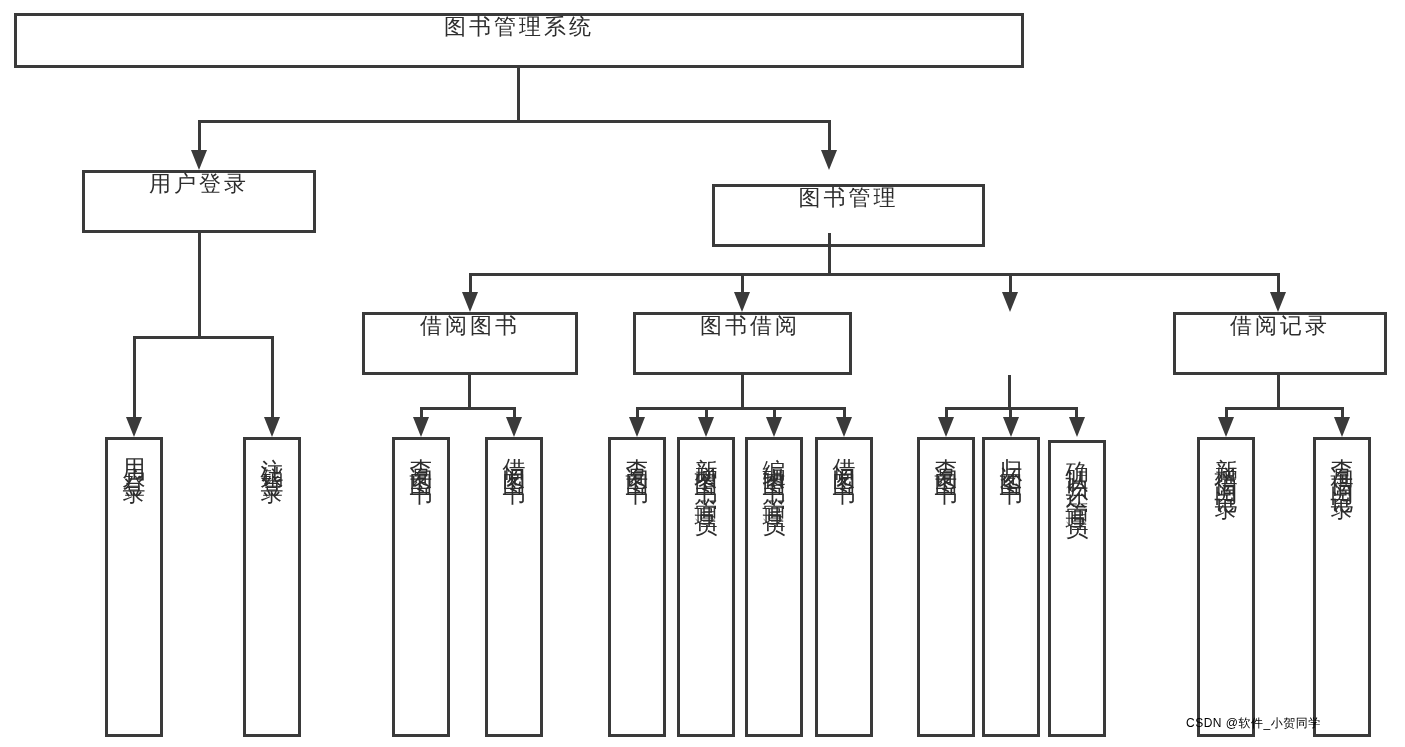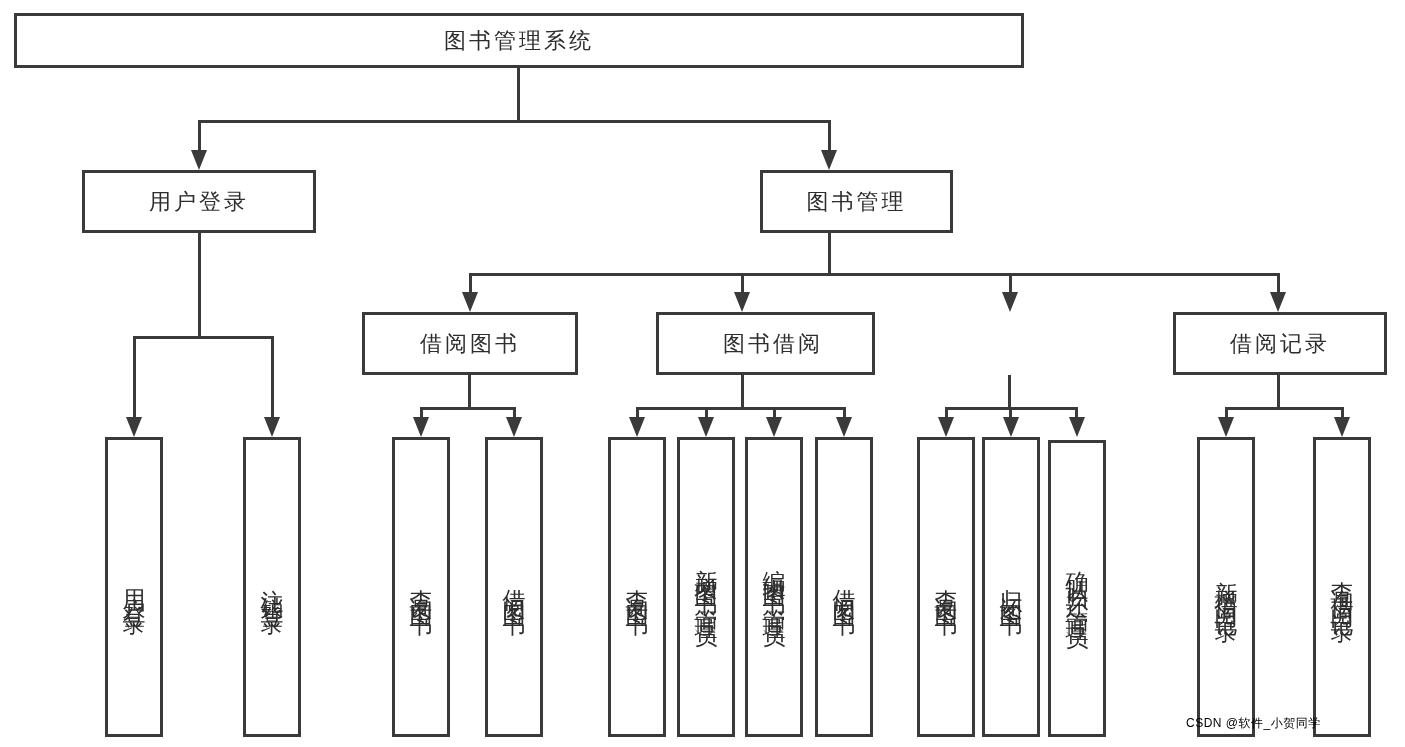--- a/index.html
+++ b/index.html
@@ -10,21 +10,21 @@
     background: #ffffff;
     font-family: "Liberation Sans", "DejaVu Sans", sans-serif;
     overflow: hidden;
   }
   .box {
     position: absolute;
     box-sizing: border-box;
     border: 3px solid #3a3a3a;
     background: #ffffff;
     display: flex;
-    align-items: center;
+    align-items: flex-start;
     justify-content: center;
     color: #2d2d2d;
   }
   .node-label {
     font-size: 22px;
     letter-spacing: 3px;
     line-height: 1;
     white-space: nowrap;
     color: #2d2d2d;
   }
@@ -73,21 +73,21 @@
   <div class="vline" style="left:517px; top:68px; height:52px;"></div>
   <div class="hline" style="left:198px; top:120px; width:633px;"></div>
   <div class="vline" style="left:198px; top:120px; height:32px;"></div>
   <div class="arrow" style="left:191px; top:150px;"></div>
   <div class="vline" style="left:828px; top:120px; height:32px;"></div>
   <div class="arrow" style="left:821px; top:150px;"></div>
 
   <div class="box" style="left:82px; top:170px; width:234px; height:63px;">
     <span class="node-label">用户登录</span>
   </div>
-  <div class="box" style="left:712px; top:170px; width:193px; height:63px;margin-left:48px;">
+  <div class="box" style="left:712px; top:184px; width:273px; height:63px;">
     <span class="node-label">图书管理</span>
   </div>
 
   <div class="vline" style="left:198px; top:233px; height:103px;"></div>
   <div class="hline" style="left:133px; top:336px; width:141px;"></div>
   <div class="vline" style="left:133px; top:336px; height:83px;"></div>
   <div class="arrow" style="left:126px; top:417px;"></div>
   <div class="vline" style="left:271px; top:336px; height:83px;"></div>
   <div class="arrow" style="left:264px; top:417px;"></div>
 
@@ -98,21 +98,21 @@
   <div class="vline" style="left:741px; top:273px; height:22px;"></div>
   <div class="arrow" style="left:734px; top:292px;"></div>
   <div class="vline" style="left:1009px; top:273px; height:22px;"></div>
   <div class="arrow" style="left:1002px; top:292px;"></div>
   <div class="vline" style="left:1277px; top:273px; height:22px;"></div>
   <div class="arrow" style="left:1270px; top:292px;"></div>
 
   <div class="box" style="left:362px; top:312px; width:216px; height:63px;">
     <span class="node-label">借阅图书</span>
   </div>
-  <div class="box" style="left:656px; top:312px; width:219px; height:63px;padding-left:15px;">
+  <div class="box" style="left:633px; top:312px; width:219px; height:63px;padding-left:15px;">
     <span class="node-label">图书借阅</span>
   </div>
   <div class="box" style="left:1173px; top:312px; width:214px; height:63px;">
     <span class="node-label">借阅记录</span>
   </div>
 
   <div class="vline" style="left:468px; top:375px; height:32px;"></div>
   <div class="hline" style="left:420px; top:407px; width:96px;"></div>
   <div class="vline" style="left:420px; top:407px; height:12px;"></div>
   <div class="arrow" style="left:413px; top:417px;"></div>

